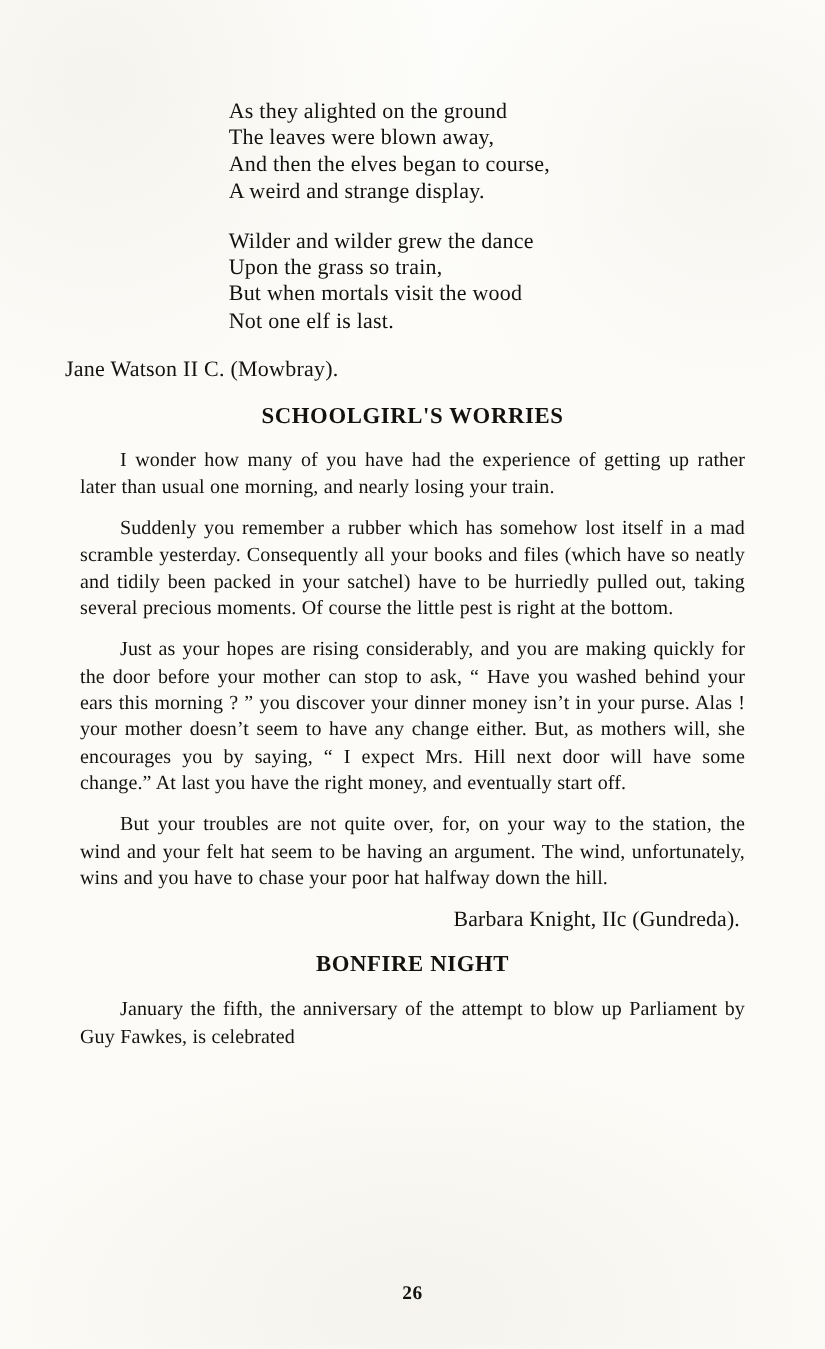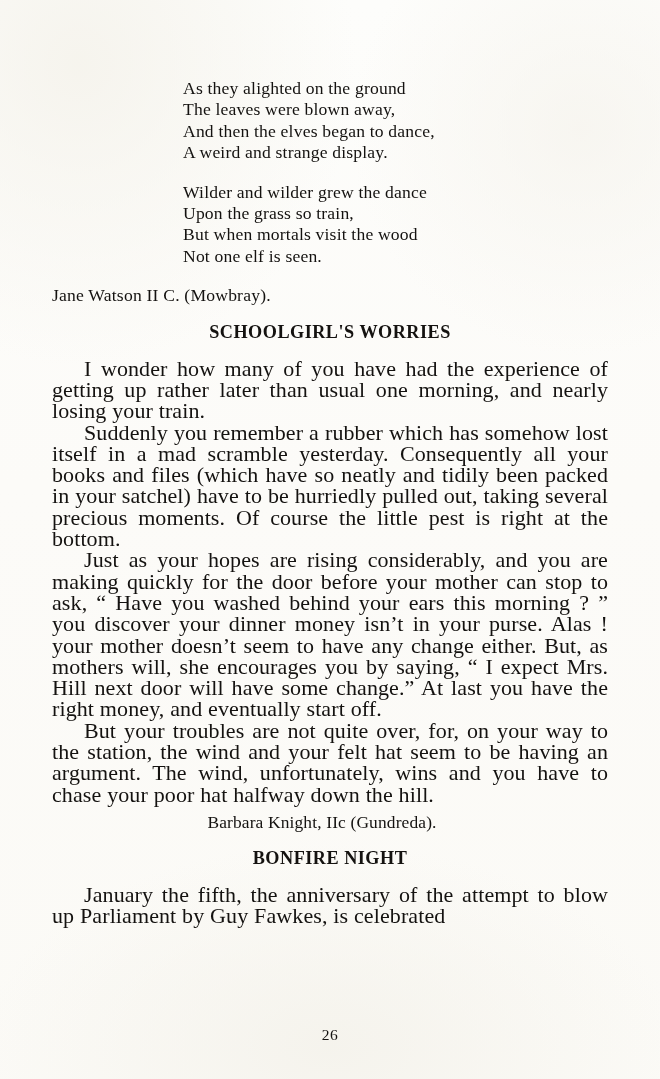--- a/index.html
+++ b/index.html
@@ -80,71 +80,72 @@
     margin-top: 28px;
     margin-bottom: 11px;
   }
   .heading-bonfire {
     margin-top: 31px;
     margin-bottom: 17px;
   }
 
   
   .prose p {
-    margin: 0;
+    margin: 12px;
     text-align: justify;
     text-justify: inter-word;
-    font-size: 22px;
+    font-size: 16px;
     line-height: 21.3px;
     text-indent: 32px;
     letter-spacing: 0.1px;
     word-spacing: 0.2px;
   }
 
   .article-byline {
     margin-top: 7px;
-    text-align: center;
+    text-align: right;
     font-size: 17.4px;
     line-height: 21.3px;
     padding-right: 16px;
     letter-spacing: 0.15px;
     font-family: Liberation Serif, serif;
   }
 
   
   .folio {
     position: absolute;
     left: 0;
     right: 0;
     top: 1026px;
     text-align: center;
     font-size: 15.5px;
     letter-spacing: 0.4px;
+    font-weight: bold;
   }
 </style>
 </head>
 <body>
 
 <div class="paper"></div>
 
 <div class="page">
   <div class="content">
 
     <div class="poem">
       <div class="stanza">
         <div class="line">As they alighted on the ground</div>
         <div class="line">The leaves were blown away,</div>
-        <div class="line">And then the elves began to dance,</div>
+        <div class="line">And then the elves began to course,</div>
         <div class="line">A weird and strange display.</div>
       </div>
       <div class="stanza">
         <div class="line">Wilder and wilder grew the dance</div>
         <div class="line">Upon the grass so train,</div>
         <div class="line">But when mortals visit the wood</div>
-        <div class="line">Not one elf is seen.</div>
+        <div class="line">Not one elf is last.</div>
       </div>
     </div>
     <div class="byline poem-byline">Jane Watson II C. (Mowbray).</div>
 
     <h2 class="section-heading heading-schoolgirl">SCHOOLGIRL'S WORRIES</h2>
     <div class="prose">
       <p>I wonder how many of you have had the experience of getting up rather later than usual one morning, and nearly losing your train.</p>
       <p>Suddenly you remember a rubber which has somehow lost itself in a mad scramble yesterday. Consequently all your books and files (which have so neatly and tidily been packed in your satchel) have to be hurriedly pulled out, taking several precious moments. Of course the little pest is right at the bottom.</p>
       <p>Just as your hopes are rising considerably, and you are making quickly for the door before your mother can stop to ask, “ Have you washed behind your ears this morning ? ” you discover your dinner money isn’t in your purse. Alas ! your mother doesn’t seem to have any change either. But, as mothers will, she encourages you by saying, “ I expect Mrs. Hill next door will have some change.” At last you have the right money, and eventually start off.</p>
       <p>But your troubles are not quite over, for, on your way to the station, the wind and your felt hat seem to be having an argument. The wind, unfortunately, wins and you have to chase your poor hat halfway down the hill.</p>

